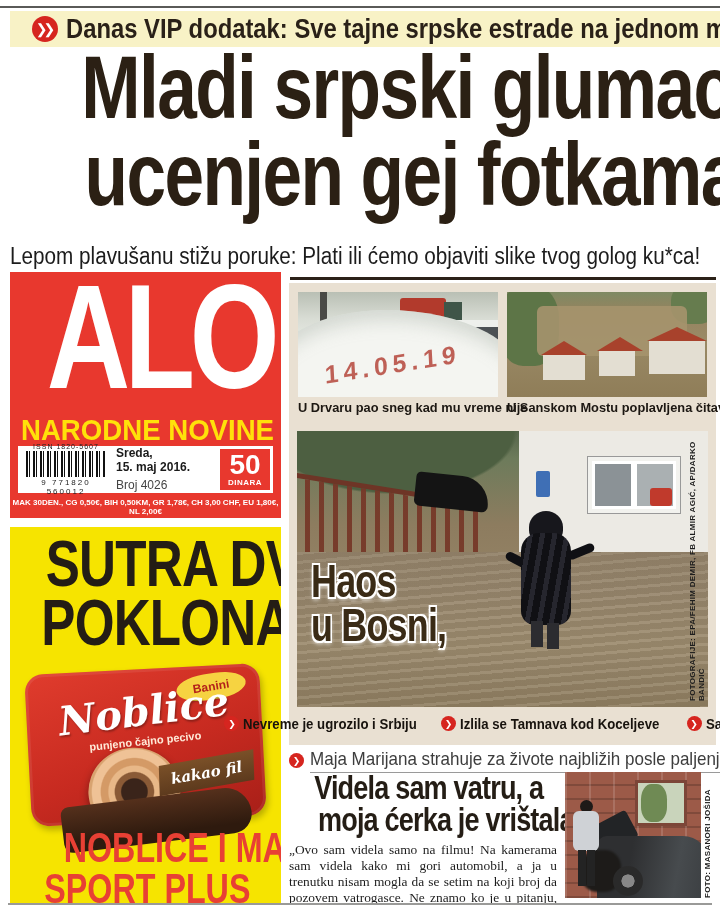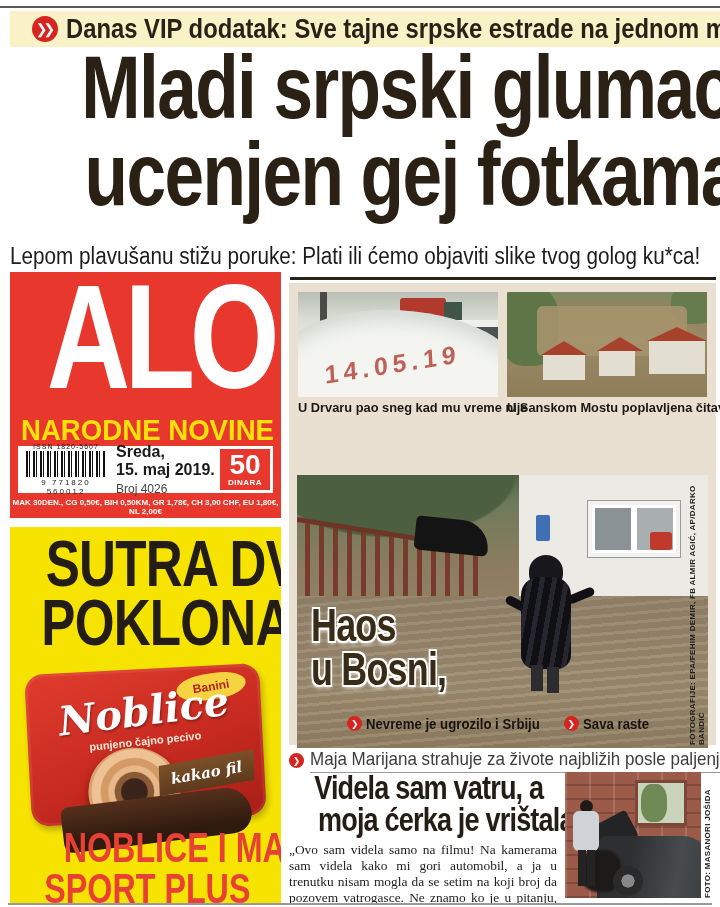--- a/index.html
+++ b/index.html
@@ -45,21 +45,21 @@
   .tagline { position:absolute; left:0; top:141px; width:100%; text-align:center;
     font-size:30px; font-weight:bold; color:#ffe10a; }
   .info-box { position:absolute; left:8px; top:174px; width:255px; height:47px; background:#fff;
     display:flex; align-items:center; }
   .barcode-wrap { width:92px; padding:2px 4px 2px 8px; }
   .issn { font-size:7px; letter-spacing:1px; color:#222; text-align:center; }
   .bars { height:26px; margin:1px 0;
     background:repeating-linear-gradient(90deg,#111 0 2px,#fff 2px 3px,#111 3px 4px,#fff 4px 7px); }
   .barcode-num { font-size:8px; letter-spacing:2px; color:#222; text-align:center; }
   .date-wrap { flex:1; padding-left:6px; }
-  .date-line { font-size:16px; font-weight:bold; color:#1a1a1a; line-height:1.15; }
+  .date-line { font-size:12px; font-weight:bold; color:#1a1a1a; line-height:1.15; }
   .issue-no { font-size:12px; color:#444; margin-top:3px; }
   .price-box { width:50px; height:41px; background:#e8382e; margin-right:3px;
     display:flex; flex-direction:column; align-items:center; justify-content:center; }
   .price-val { font-size:28px; font-weight:bold; color:#fff; line-height:.9; }
   .price-unit { font-size:8px; font-weight:bold; color:#fff; letter-spacing:.5px; }
   .intl-prices { position:absolute; left:0; top:226px; width:100%; text-align:center;
     font-size:8px; color:#fff; font-weight:bold; }
 
   
   .promo { position:absolute; left:10px; top:527px; width:271px; height:378px; background:#f6e400;
@@ -120,21 +120,21 @@
   .house { position:absolute; width:42px; height:26px; background:#e3ded2; }
   .house::before { content:""; position:absolute; left:-2px; top:-13px; width:46px; height:14px; background:#a8422c;
     clip-path:polygon(0 100%, 50% 0, 100% 100%); }
   .house.h1 { left:36px; top:62px; }
   .house.h2 { left:92px; top:58px; width:36px; }
   .house.h3 { left:142px; top:48px; width:56px; height:34px; }
   .house.h3::before { width:60px; }
 
   .panel-main { position:absolute; left:289px; top:423px; width:427px; height:322px; background:#e9e0d2; }
   .photo-main { position:absolute; left:8px; top:8px; width:411px; height:276px; overflow:hidden;
-    background:linear-gradient(180deg,#55644a 0%, #6d7b5b 10%, #8d7c5f 34%, #998769 68%, #8f7d60 100%);margin-top:44px; }
+    background:linear-gradient(180deg,#55644a 0%, #6d7b5b 10%, #8d7c5f 34%, #998769 68%, #8f7d60 100%); }
   .pm-house { position:absolute; right:0; top:0; width:46%; height:72%; background:#eceae4;
     box-shadow:inset 0 -18px 0 #b9b4a8; }
   .pm-window { position:absolute; right:28px; top:26px; width:92px; height:56px; background:#fff;
     border:4px solid #f2f2ee; box-shadow:0 0 0 1px #999; }
   .pm-window::before { content:""; position:absolute; inset:3px; background:
     linear-gradient(90deg,#8b9296 0 46%, #fff 46% 54%, #aab0b2 54% 100%); }
   .pm-window::after { content:""; position:absolute; right:4px; bottom:3px; width:22px; height:18px; background:#c03a2c; border-radius:3px; }
   .pm-sign { position:absolute; right:158px; top:40px; width:14px; height:26px; background:#3f6fb5; border-radius:2px; }
   .pm-trees { position:absolute; left:0; top:0; width:58%; height:26%; background:radial-gradient(ellipse at 40% 0%, #4d5f41 0 60%, transparent 62%); }
   .pm-fence { position:absolute; left:-6px; top:56px; width:46%; height:96px; transform:skewY(9deg);
@@ -218,21 +218,21 @@
     <div class="alo"><span>ALO!</span></div>
     <div class="tagline"><span class="cond" style="transform:scaleX(.92)">NARODNE NOVINE</span></div>
     <div class="info-box">
       <div class="barcode-wrap">
         <div class="issn">ISSN 1820-5607</div>
         <div class="bars"></div>
         <div class="barcode-num">9 771820 560012</div>
       </div>
       <div class="date-wrap">
         <div class="date-line">Sreda,</div>
-        <div class="date-line">15. maj 2019.</div>
+        <div class="date-line">15. maj 2016.</div>
         <div class="issue-no">Broj 4026</div>
       </div>
       <div class="price-box">
         <div class="price-val">50</div>
         <div class="price-unit">DINARA</div>
       </div>
     </div>
     <div class="intl-prices">MAK 30DEN., CG 0,50€, BIH 0,50KM, GR 1,78€, CH 3,00 CHF, EU 1,80€, NL 2,00€</div>
   </div>
 
@@ -305,20 +305,24 @@
       </div>
       <div class="vcredit main">FOTOGRAFIJE: EPA/FEHIM DEMIR, FB ALMIR AGIĆ, AP/DARKO BANDIĆ</div>
     </div>
     <div class="bullets">
       <span class="bullet">
         <span class="arrow-ico small"></span>
         <span class="condL" style="transform:scaleX(.88)">Nevreme je ugrozilo i Srbiju</span>
       </span>
       <span class="bullet">
         <span class="arrow-ico small"></span>
+        <span class="condL" style="transform:scaleX(.88)">Izlila se Tamnava kod Koceljeve</span>
+      </span>
+      <span class="bullet">
+        <span class="arrow-ico small"></span>
         <span class="condL" style="transform:scaleX(.88)">Sava raste</span>
       </span>
     </div>
   </div>
 
   <div class="story">
     <div class="kicker">
       <span class="arrow-ico small"></span>
       <span class="kicker-text"><span class="condL" style="transform:scaleX(.92)">Maja Marijana strahuje za živote najbližih posle paljenja automobila</span></span>
     </div>

